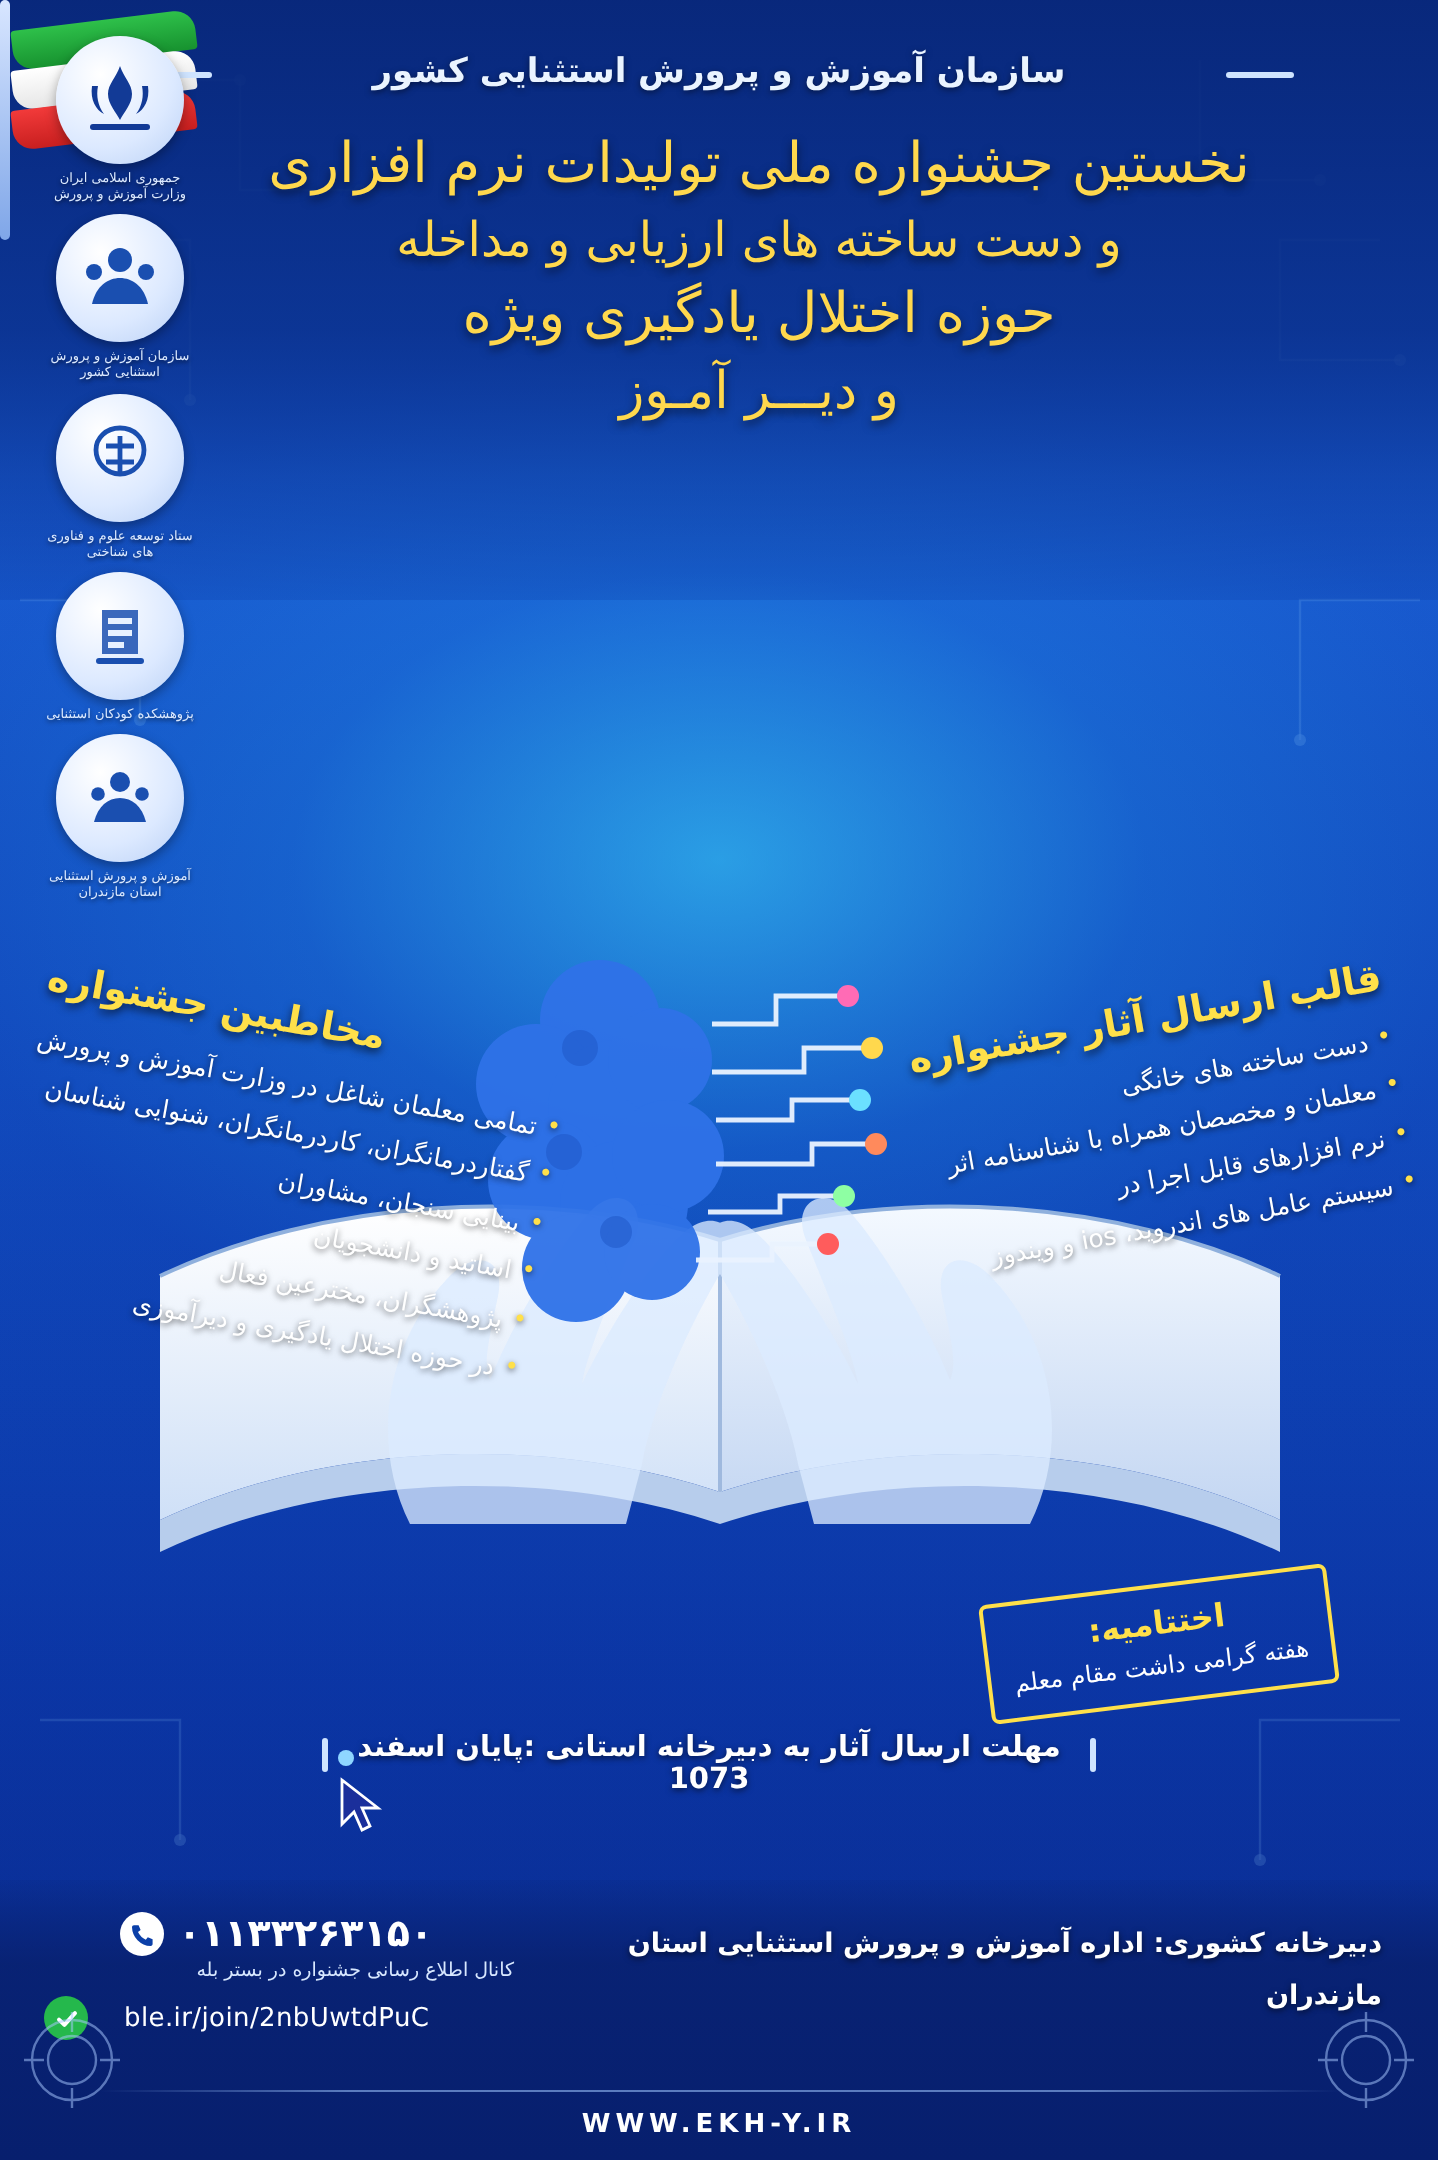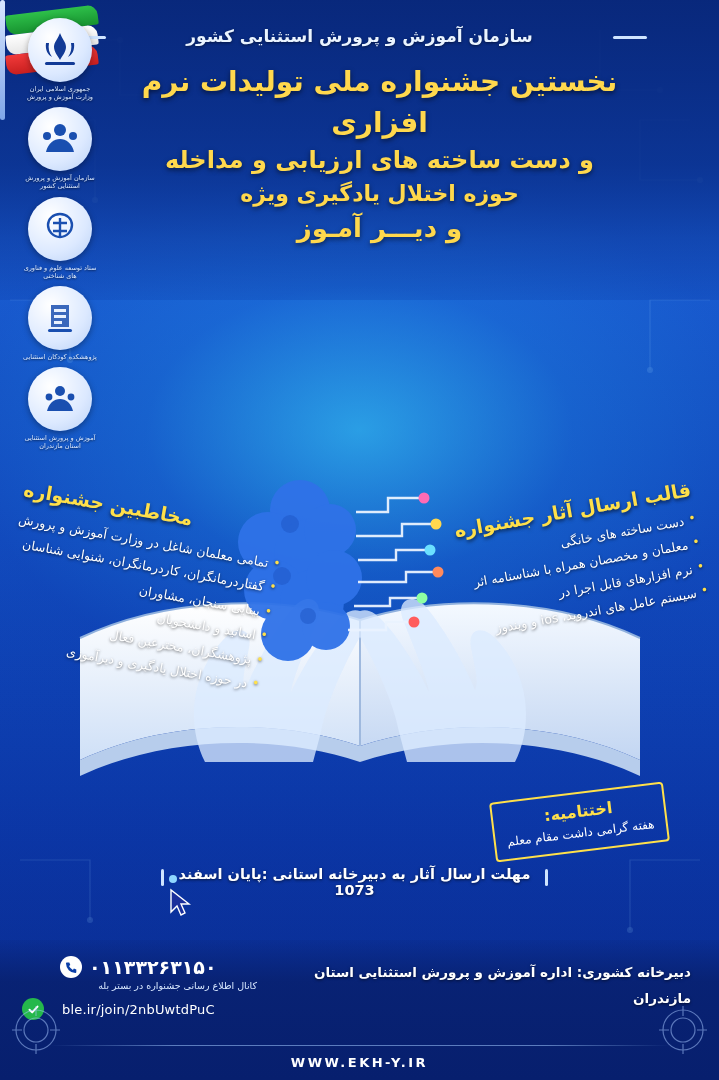--- a/index.html
+++ b/index.html
@@ -48,27 +48,27 @@
   }
   .org-line:before { right: -48px; }
   .org-line:after { left: -48px; }
 
   .title-block {
     position: absolute; top: 62px; right: 80px; left: 120px;
     text-align: center;
   }
   .title-line {
     color: #ffd84d;
-    font-weight: bold;
+    font-weight: normal;
     text-shadow: 0 2px 5px rgba(0,0,0,.55);
     line-height: 1.45;
   }
   .t1 { font-size: 28px; }
   .t2 { font-size: 24px; }
-  .t3 { font-size: 22px; }
+  .t3 { font-size: 28px; }
   .t4 { font-size: 26px; letter-spacing: 3px; }
 
   
   .logos { position: absolute; top: 18px; left: 8px; width: 104px; }
   .logo {
     width: 74px; margin: 0 auto 6px auto; text-align: center;
   }
   .logo-mark {
     width: 64px; height: 64px; margin: 0 auto;
     border-radius: 50%;

